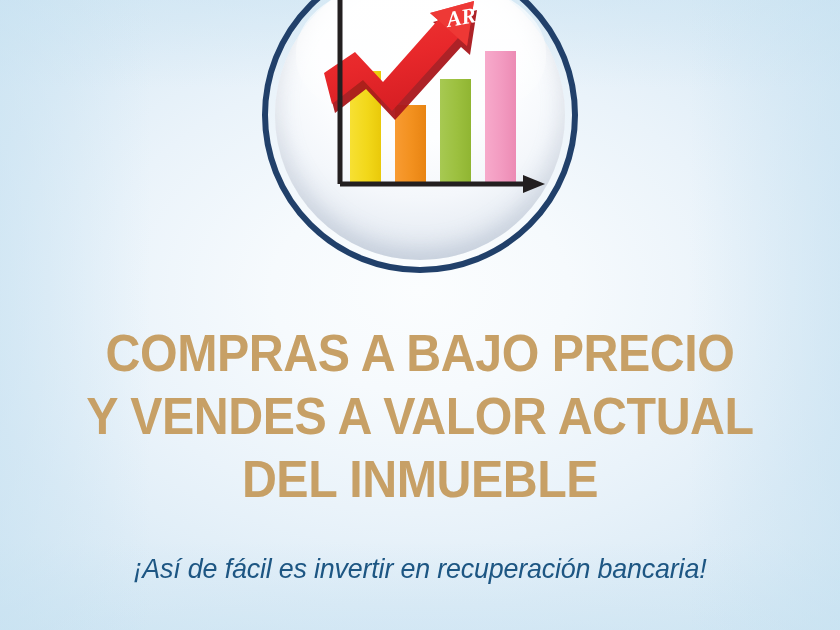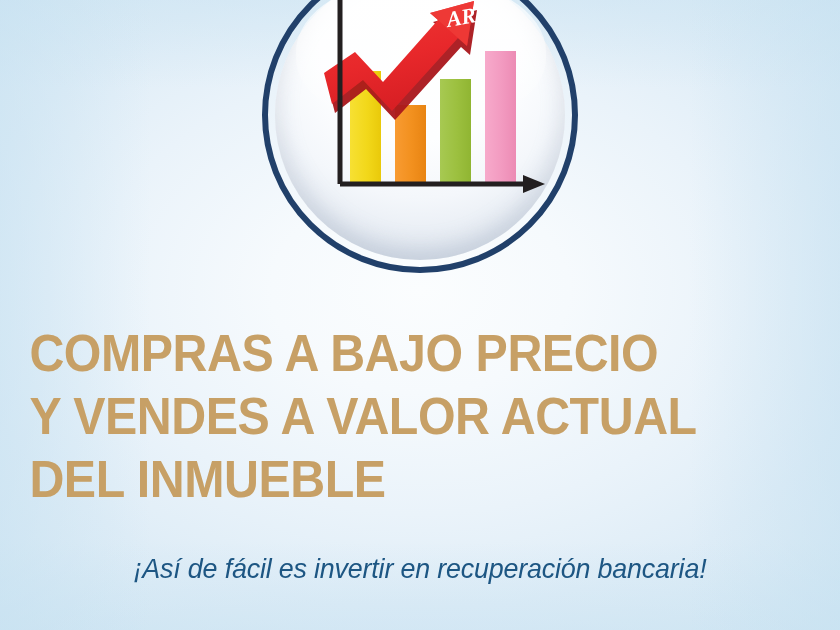--- a/index.html
+++ b/index.html
@@ -66,21 +66,21 @@
   .emblem-art {
     position:absolute;
     inset:0;
   }
 
   
   .headline {
     position:absolute;
     left:0; right:0;
     top:322px;
-    text-align:left;
+    text-align:center;
     z-index:3;
   }
   .hl-line {
     display:block;
     color:#c7a066;
     font-family:"Liberation Sans", sans-serif;
     font-weight:bold;
     font-size:52px;
     line-height:63px;
     letter-spacing:-0.5px;

